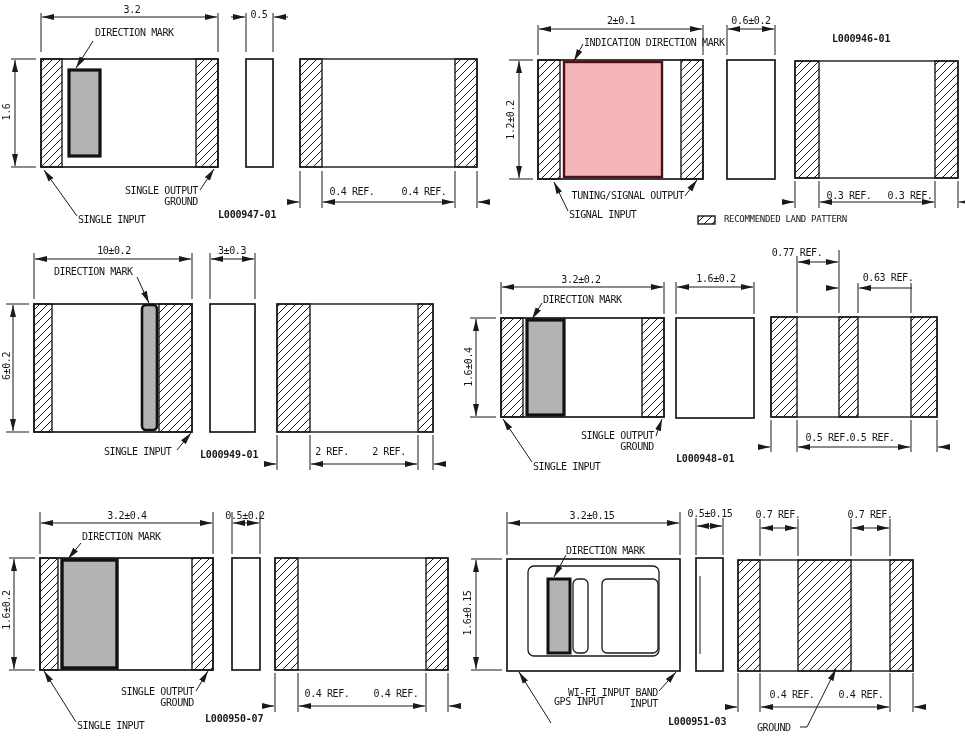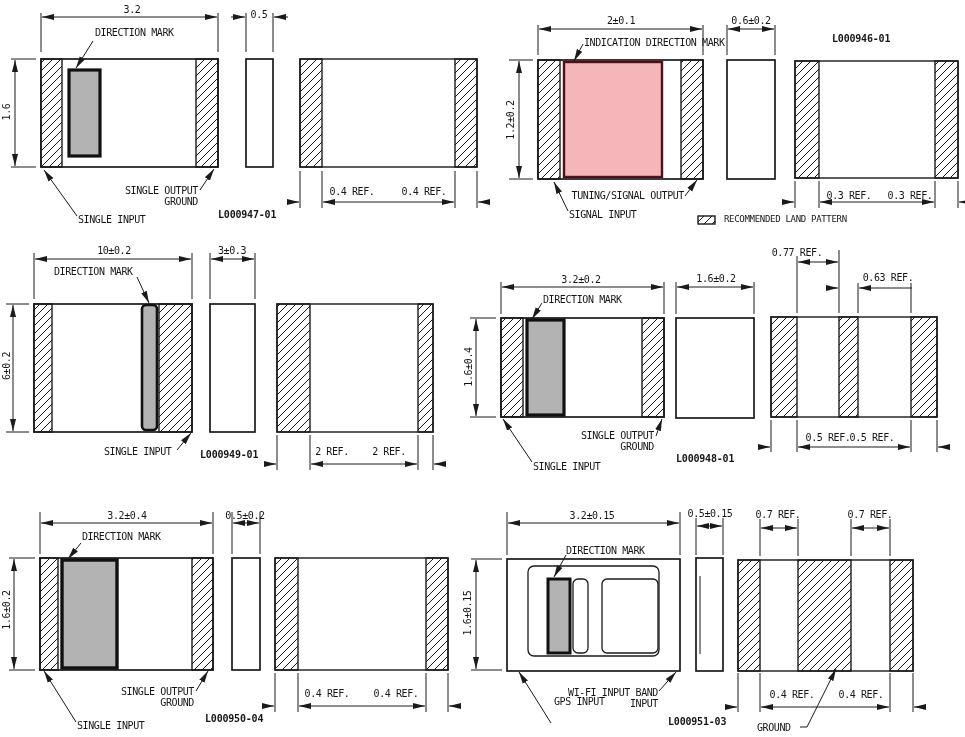--- a/index.html
+++ b/index.html
@@ -241,21 +241,21 @@
 
 <div class="t c" style="left:127px;top:515px">3.2±0.4</div>
 <div class="t c" style="left:245px;top:515px">0.5±0.2</div>
 <div class="t v" style="left:6px;top:610px">1.6±0.2</div>
 <div class="t" style="left:82px;top:531px">DIRECTION MARK</div>
 <div class="t ra" style="left:104px;top:686px;width:90px">
   <div>SINGLE OUTPUT</div>
   <div>GROUND</div>
 </div>
 <div class="t" style="left:77px;top:720px">SINGLE INPUT</div>
-<div class="t p" style="left:205px;top:713px">L000950-04</div>
+<div class="t p" style="left:205px;top:713px">L000950-07</div>
 <div class="t c" style="left:327px;top:693px">0.4 REF.</div>
 <div class="t c" style="left:396px;top:693px">0.4 REF.</div>
 
 <div class="t c" style="left:592px;top:515px">3.2±0.15</div>
 <div class="t c" style="left:710px;top:513px">0.5±0.15</div>
 <div class="t v" style="left:467px;top:613px">1.6±0.15</div>
 <div class="t c" style="left:778px;top:514px">0.7 REF.</div>
 <div class="t c" style="left:870px;top:514px">0.7 REF.</div>
 <div class="t" style="left:566px;top:545px">DIRECTION MARK</div>
 <div class="t ra" style="left:568px;top:687px;width:90px">

